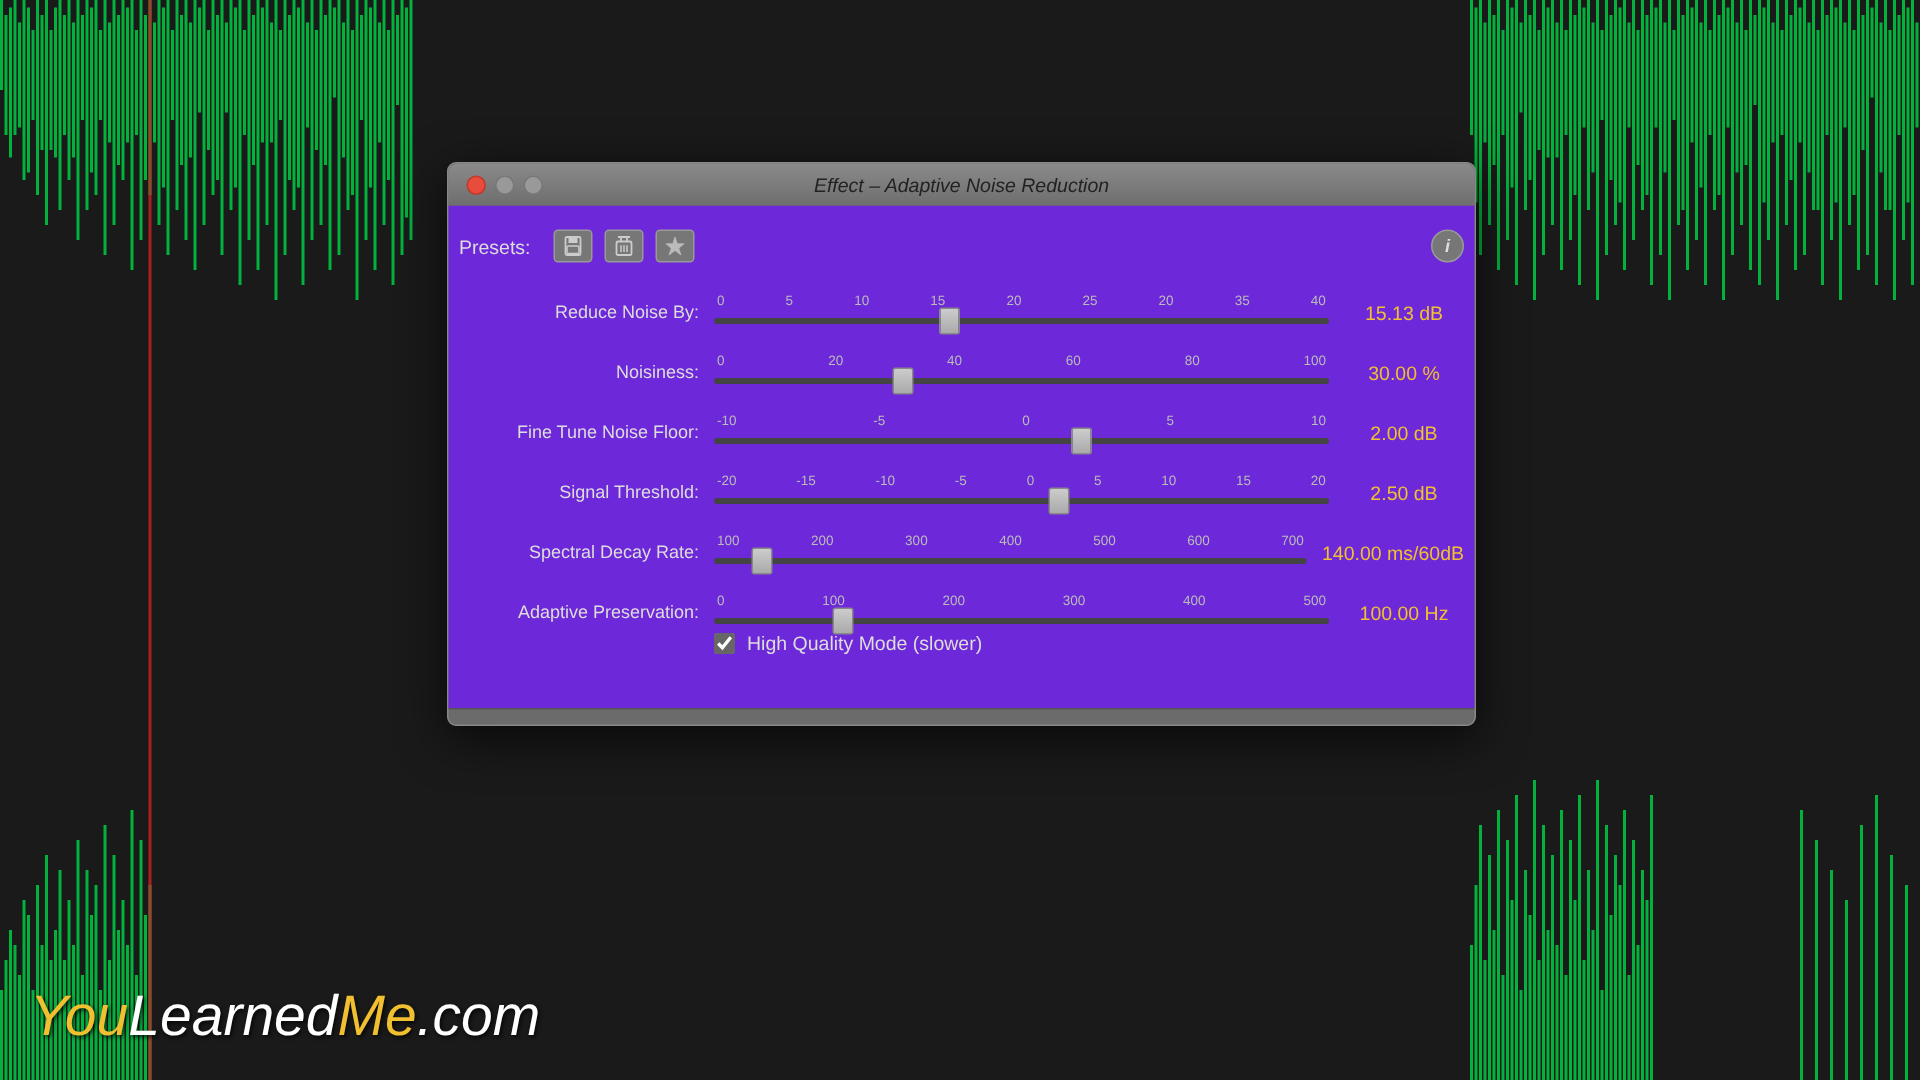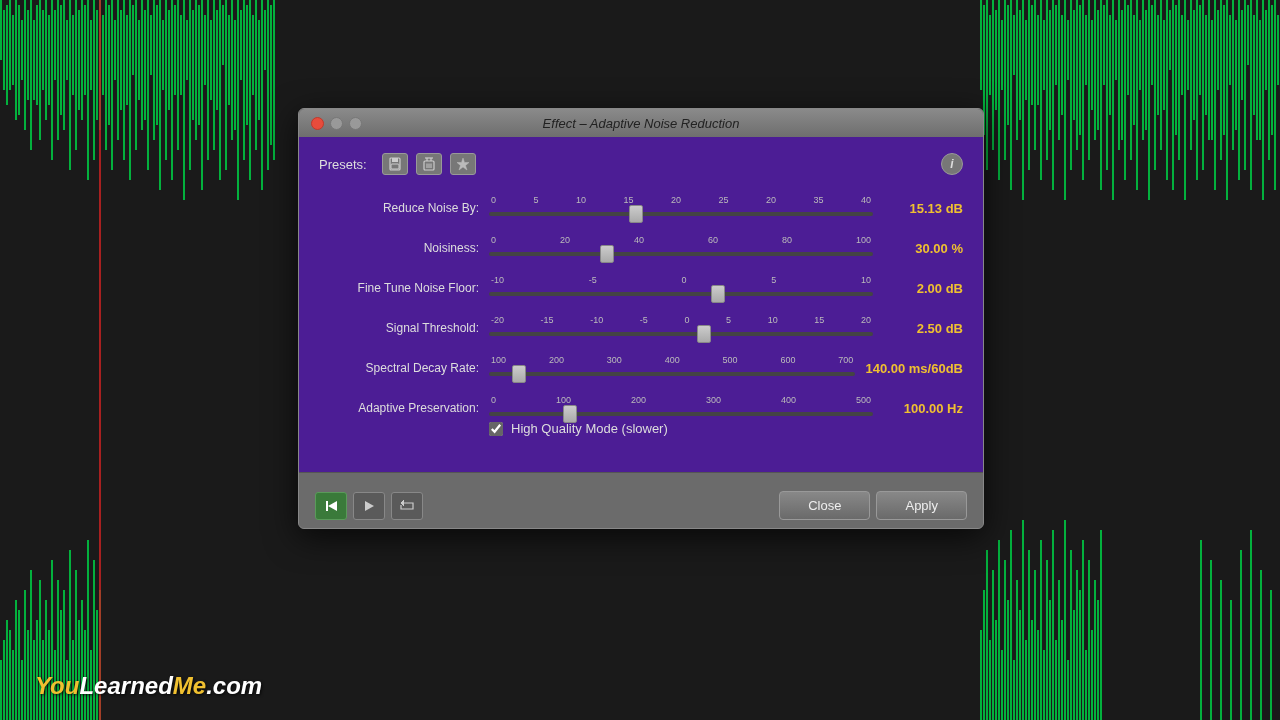--- a/index.html
+++ b/index.html
@@ -25,27 +25,26 @@
       width: 100%;
       height: 100%;
     }
 
     
     .watermark {
       position: absolute;
       bottom: 20px;
       left: 20px;
       color: white;
-      font-size: 24px;
-      font-weight: bold;
+      font-size: 38px;
+      font-weight: normal;
       font-style: italic;
       text-shadow: 1px 1px 3px rgba(0,0,0,0.8);
       z-index: 10;
       pointer-events: none;
-      margin-left: 15px;
     }
 
     .watermark span.you { color: #f0c030; font-style: italic; }
     .watermark span.learned { color: white; font-style: italic; }
     .watermark span.me { color: #f0c030; font-style: italic; }
     .watermark span.com { color: white; font-style: italic; }
 
     
     .dialog {
       position: absolute;
@@ -90,22 +89,22 @@
     .dialog-title {
       position: absolute;
       left: 50%;
       transform: translateX(-50%);
       font-size: 13px;
       color: #222;
       font-weight: 500;
     }
 
     .dialog-body {
-      padding: 16px 20px;
-      background: #4c1d95;
+      padding: 16px 7px;
+      background: #6d28d9;
     }
 
     
     .presets-row {
       display: flex;
       align-items: center;
       gap: 8px;
       margin-bottom: 20px;
     }
 
@@ -235,24 +234,24 @@
       width: 14px;
       height: 18px;
       background: linear-gradient(to bottom, #ccc, #aaa);
       border-radius: 2px;
       border: 1px solid #888;
       cursor: pointer;
     }
 
     .slider-value {
       min-width: 80px;
-      text-align: right;
+      text-align: center;
       font-size: 13px;
       color: #f0c030;
-      font-weight: 700;
+      font-weight: 400;
     }
 
     
     .fft-row {
       display: flex;
       align-items: center;
       gap: 10px;
       margin-bottom: 12px;
     }
 
@@ -816,39 +815,17 @@
 
 
     <div class="checkbox-row">
       <input type="checkbox" class="checkbox-input" checked="" style="">
       <label class="checkbox-label">High Quality Mode (slower)</label>
     </div>
   </div>
 
   <div class="dialog-divider"></div>
 
-  <div class="dialog-footer">
-    <div class="footer-icon-btn green" title="Return to start">
-      <svg width="14" height="14" viewBox="0 0 14 14" fill="white">
-          <rect x="2" y="2" width="2" height="10" fill="white"></rect>
-          <polygon points="13,2 13,12 4,7" fill="white"></polygon>
-        </svg>
-    </div>
-    <div class="footer-icon-btn" title="Play">
-      <svg width="14" height="14" viewBox="0 0 14 14">
-          <polygon points="3,2 3,12 12,7" fill="#ccc"></polygon>
-        </svg>
-    </div>
-    <div class="footer-icon-btn" title="Loop">
-      <svg width="16" height="14" viewBox="0 0 16 14" fill="none" stroke="#ccc" stroke-width="1.2">
-        <path d="M2 4 L14 4 L14 10 L2 10 L2 6"></path>
-        <polyline points="5,1 2,4 5,7" fill="#ccc" stroke="#ccc" stroke-width="1"></polyline>
-      </svg>
-    </div>
-    <div class="footer-spacer"></div>
-    <button class="footer-btn">Close</button>
-    <button class="footer-btn primary">Apply</button>
-  </div>
 </div>
 
 <div class="watermark">
   <span class="you">You</span><span class="learned">Learned</span><span class="me">Me</span><span class="com">.com</span>
 </div>
 
 </body></html>

